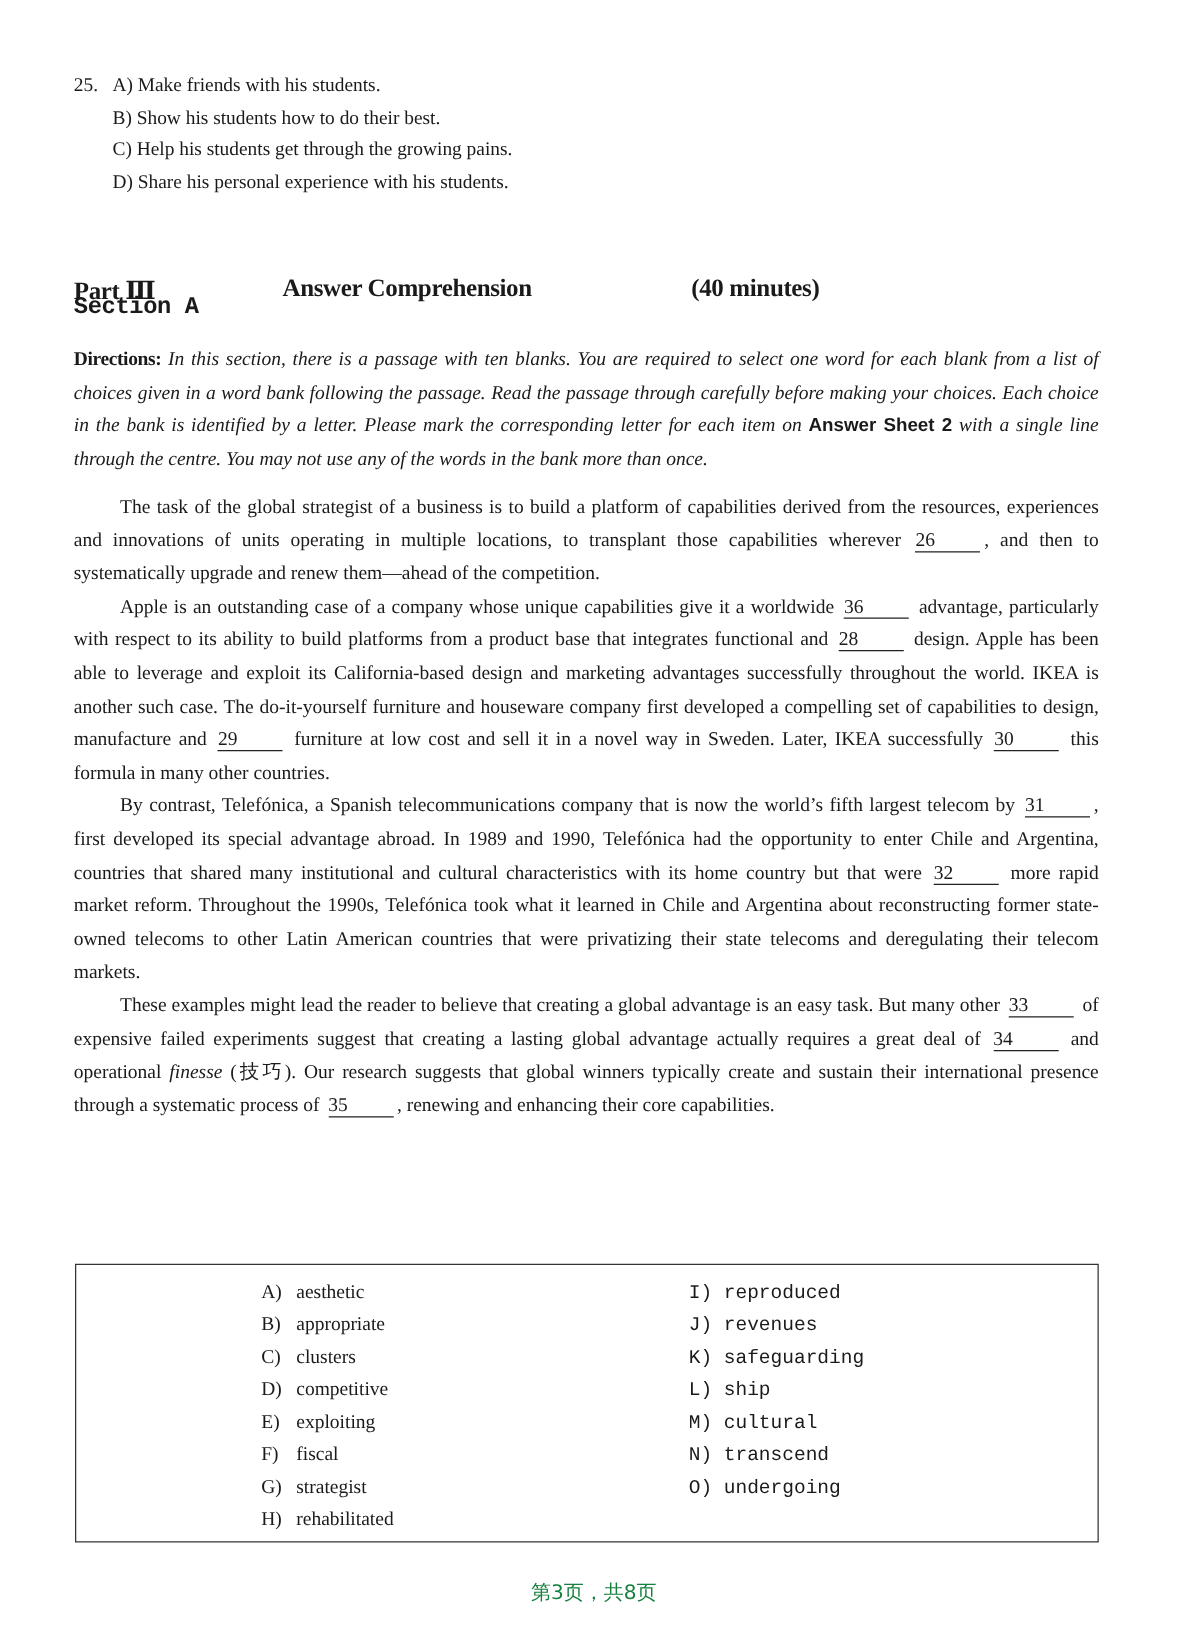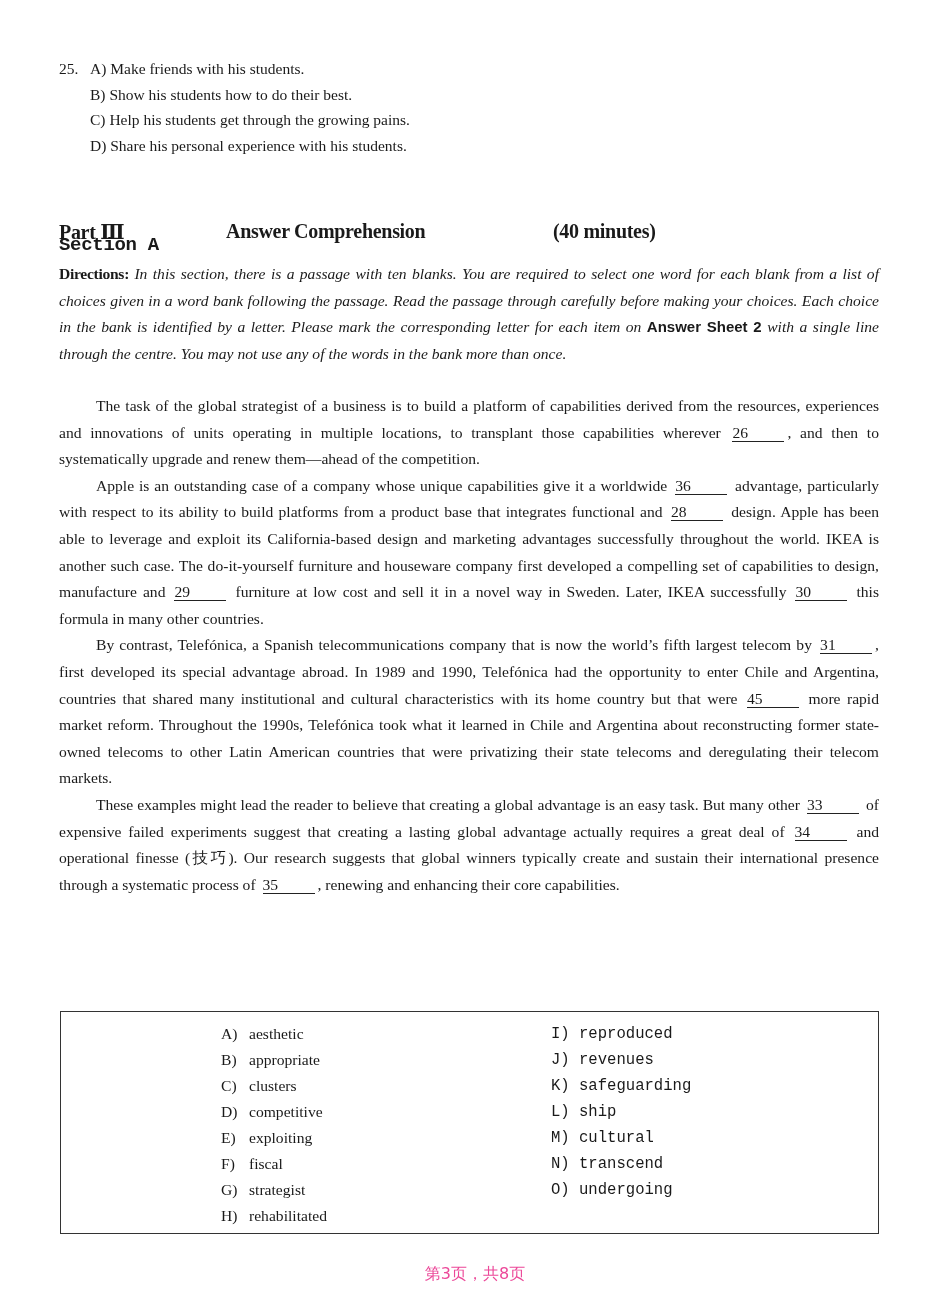--- a/index.html
+++ b/index.html
@@ -21,41 +21,41 @@
   
   .part-header { position: absolute; left: 59px; top: 182px; width: 830px; font-weight: bold; font-size: 20px; height: 30px; letter-spacing: -0.3px; margin-top: 38px; }
   .part-header span { position: absolute; top: 0; white-space: nowrap; }
   .part-label { left: 0; }
   .part-title { left: 167px; }
   .part-time { left: 494px; }
 
   .section-title { position: absolute; left: 59px; top: 234px; font-weight: bold; font-size: 19px; letter-spacing: -0.3px; font-family: Liberation Mono, monospace; }
 
   
-  .directions { position: absolute; left: 59px; top: 261px; width: 820px; font-size: 15.6px; line-height: 26.6px; text-align: justify; }
+  .directions { position: absolute; left: 59px; top: 275px; width: 820px; font-size: 15.6px; line-height: 26.6px; text-align: justify; }
   .directions .lbl { font-weight: bold; font-style: normal; letter-spacing: -0.3px; }
   .directions .txt { font-style: italic; }
   .directions .strong { font-family: "Liberation Sans", "DejaVu Sans", sans-serif; font-weight: bold; font-style: normal; font-size: 15px; }
 
   
   .passage { position: absolute; left: 59px; top: 393px; width: 820px; font-size: 15.6px; line-height: 26.6px; }
   .passage p { text-indent: 37px; text-align: justify; text-align-last: left; }
   .blank { display: inline-block; min-width: 52px; border-bottom: 1px solid #222; text-align: left; text-indent: 0; line-height: 17px; margin: 0 3px; }
-  .it { }
+  .it { font-style: italic; }
 
   
   .wordbank { position: absolute; left: 60px; top: 1011px; width: 819px; height: 223px; border: 1.3px solid #333; }
   .wb-col { position: absolute; top: 9px; font-size: 15.6px; line-height: 26px; }
-  .wb-col.left { left: 148px; margin-left: 12px; }
+  .wb-col.left { left: 148px; }
   .wb-col.right { left: 490px; font-family: Liberation Mono, monospace; }
   .wb-item { white-space: nowrap; }
   .wb-letter { display: inline-block; width: 28px; }
 
   
-  .footer { position: absolute; left: 0; width: 950px; top: 1264px; text-align: center; font-family: "DejaVu Sans", "Liberation Sans", sans-serif; font-size: 16px; color: #ec4899; }
+  .footer { position: absolute; left: 0; width: 950px; top: 1264px; text-align: center; font-family: "DejaVu Sans", "Liberation Sans", sans-serif; font-size: 16px; color: #15803d; }
 </style>
 </head>
 <body>
 
 <div class="page">
 
   <div class="q25">
     <div class="row">
       <span class="num">25.</span>
       <span>A)</span>&nbsp;<span>Make friends with his students.</span>
@@ -96,21 +96,21 @@
       <span class="blank">28</span>
       <span>design. Apple has been able to leverage and exploit its California-based design and marketing advantages successfully throughout the world. IKEA is another such case. The do-it-yourself furniture and houseware company first developed a compelling set of capabilities to design, manufacture and</span>
       <span class="blank">29</span>
       <span>furniture at low cost and sell it in a novel way in Sweden. Later, IKEA successfully</span>
       <span class="blank">30</span>
       <span>this formula in many other countries.</span>
     </p>
     <p>
       <span>By contrast, Telefónica, a Spanish telecommunications company that is now the world’s fifth largest telecom by</span>
       <span class="blank">31</span><span>, first developed its special advantage abroad. In 1989 and 1990, Telefónica had the opportunity to enter Chile and Argentina, countries that shared many institutional and cultural characteristics with its home country but that were</span>
-      <span class="blank">45</span>
+      <span class="blank">32</span>
       <span>more rapid market reform. Throughout the 1990s, Telefónica took what it learned in Chile and Argentina about reconstructing former state-owned telecoms to other Latin American countries that were privatizing their state telecoms and deregulating their telecom markets.</span>
     </p>
     <p>
       <span>These examples might lead the reader to believe that creating a global advantage is an easy task. But many other</span>
       <span class="blank">33</span>
       <span>of expensive failed experiments suggest that creating a lasting global advantage actually requires a great deal of</span>
       <span class="blank">34</span>
       <span>and operational</span>
       <span class="it">finesse</span>
       <span>(技巧)</span><span>. Our research suggests that global winners typically create and sustain their international presence through a systematic process of</span>

